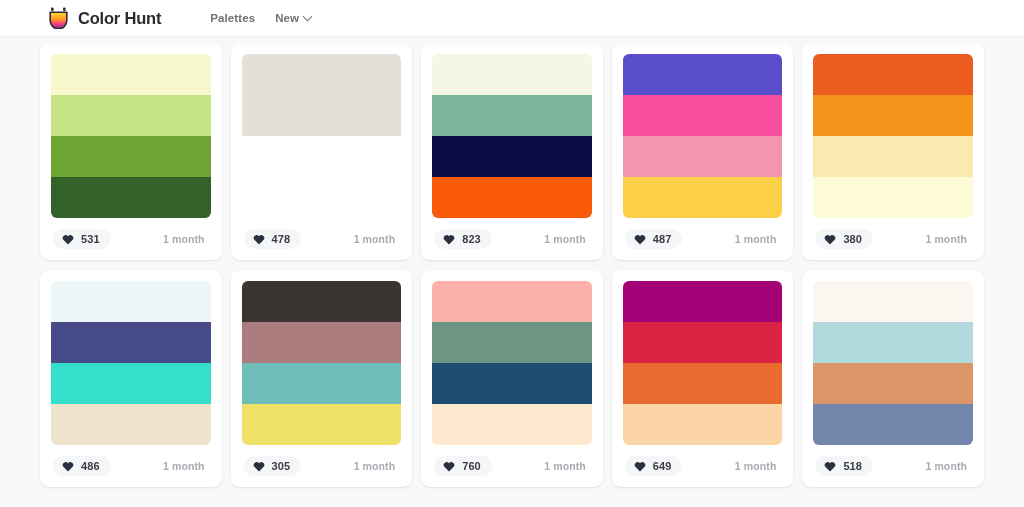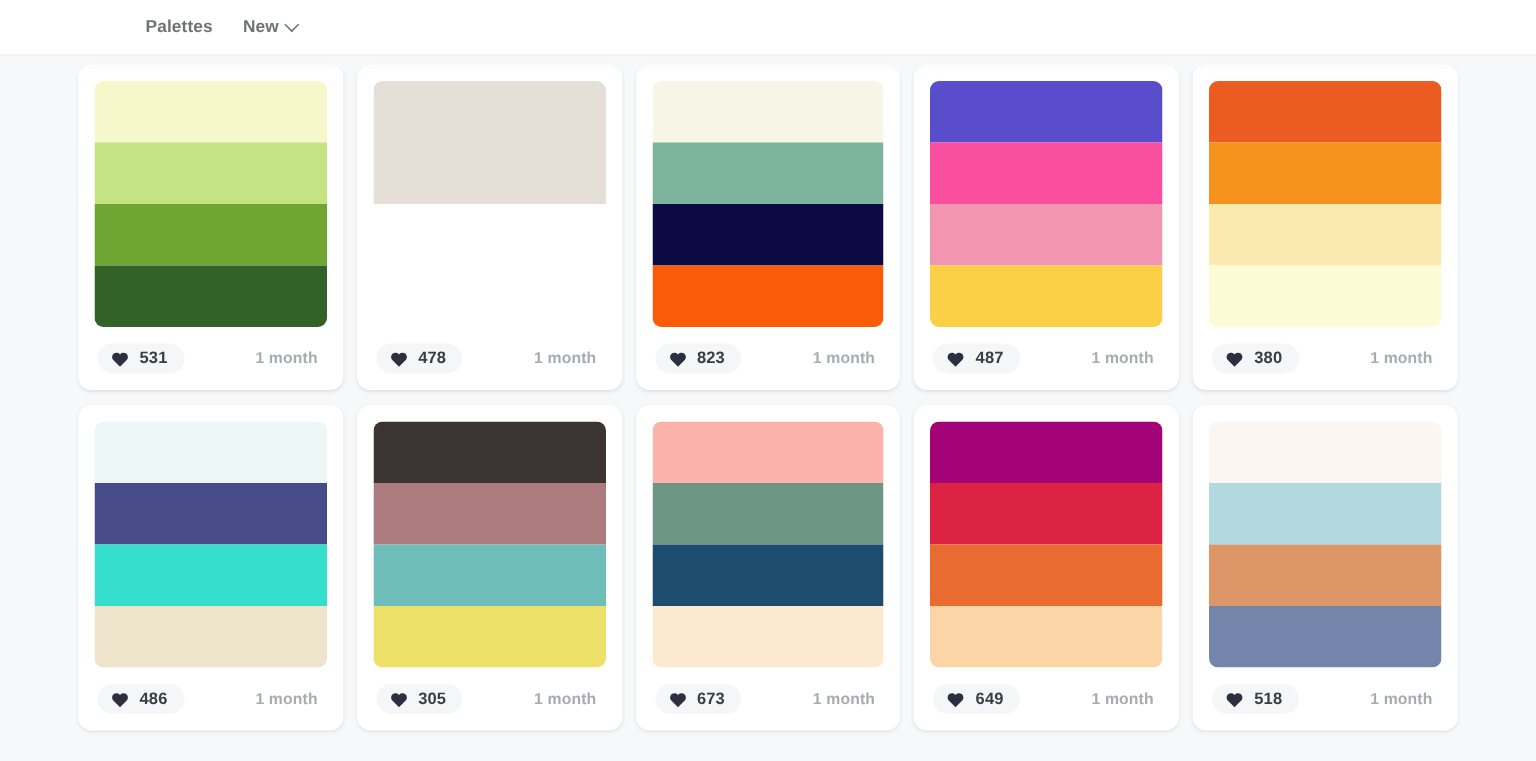--- a/index.html
+++ b/index.html
@@ -88,21 +88,21 @@
     border-bottom: 1.6px solid #6f7276;
     transform: rotate(45deg);
   }
 
   
   .grid {
     position: absolute;
     left: 0;
     top: 0;
     width: 1024px;
-    padding: 0 52px;
+    padding: 0 40px;
     display: grid;
     grid-template-columns: repeat(5, 1fr);
     column-gap: 9px;
     row-gap: 10px;
   }
 
   
   .grid.top-row {
     top: -196px;
   }
@@ -395,21 +395,21 @@
         <div class="swatch" style="background: rgb(30, 76, 110);"></div>
         <div class="swatch" style="background: rgb(253, 233, 205);"></div>
       </div>
       <div class="card-footer">
         <div class="like">
           <span>
             <svg class="heart" viewBox="0 0 14 13">
               <path d="M7 12.4 L1.5 6.9 A3.4 3.4 0 0 1 7 2.7 A3.4 3.4 0 0 1 12.5 6.9 Z" fill="#2b3040"></path>
             </svg>
           </span>
-          <span class="like-count">673</span>
+          <span class="like-count">760</span>
         </div>
         <div class="age">1 month</div>
       </div>
     </div>
     <div class="card">
       <div class="swatches">
         <div class="swatch" style="background: rgb(163, 3, 119);"></div>
         <div class="swatch" style="background: rgb(220, 35, 68);"></div>
         <div class="swatch" style="background: rgb(234, 107, 48);"></div>
         <div class="swatch" style="background: rgb(251, 213, 166);"></div>
@@ -443,20 +443,38 @@
           <span class="like-count">518</span>
         </div>
         <div class="age">1 month</div>
       </div>
     </div>
   </div>
 
 <div class="top-fade"></div>
 
 <div class="header">
+  <div class="brand">
+    <span class="logo-mark">
+      <svg width="21" height="22" viewBox="0 0 21 22">
+        <defs>
+          <linearGradient id="lg" x1="0" y1="0" x2="0" y2="1">
+            <stop offset="0%" stop-color="#ffd93d"></stop>
+            <stop offset="40%" stop-color="#ff9f1c"></stop>
+            <stop offset="70%" stop-color="#ff3d7f"></stop>
+            <stop offset="100%" stop-color="#6a2c9e"></stop>
+          </linearGradient>
+        </defs>
+        <rect x="3" y="0.5" width="2.6" height="3.4" rx="1" fill="#2b2b2f"></rect>
+        <rect x="15" y="0.5" width="2.6" height="3.4" rx="1" fill="#2b2b2f"></rect>
+        <path d="M2.2 5.2 h16.6 v8.4 a8.3 8.3 0 0 1 -16.6 0 z" fill="url(#lg)" stroke="#2b2b2f" stroke-width="1.6" stroke-linejoin="round"></path>
+      </svg>
+    </span>
+    <span class="brand-name">Color Hunt</span>
+  </div>
   <div class="nav">
     <div class="nav-item">
       <span>Palettes</span>
     </div>
     <div class="nav-item">
       <span>New</span>
       <span class="chev"></span>
     </div>
   </div>
 </div>

